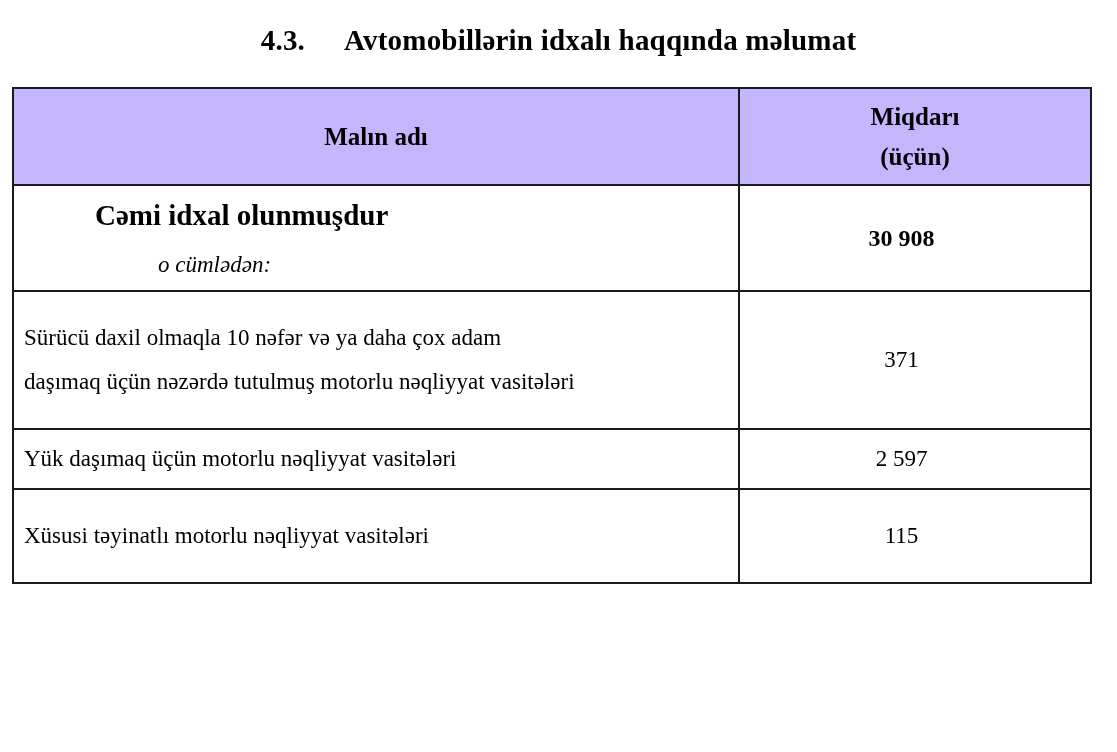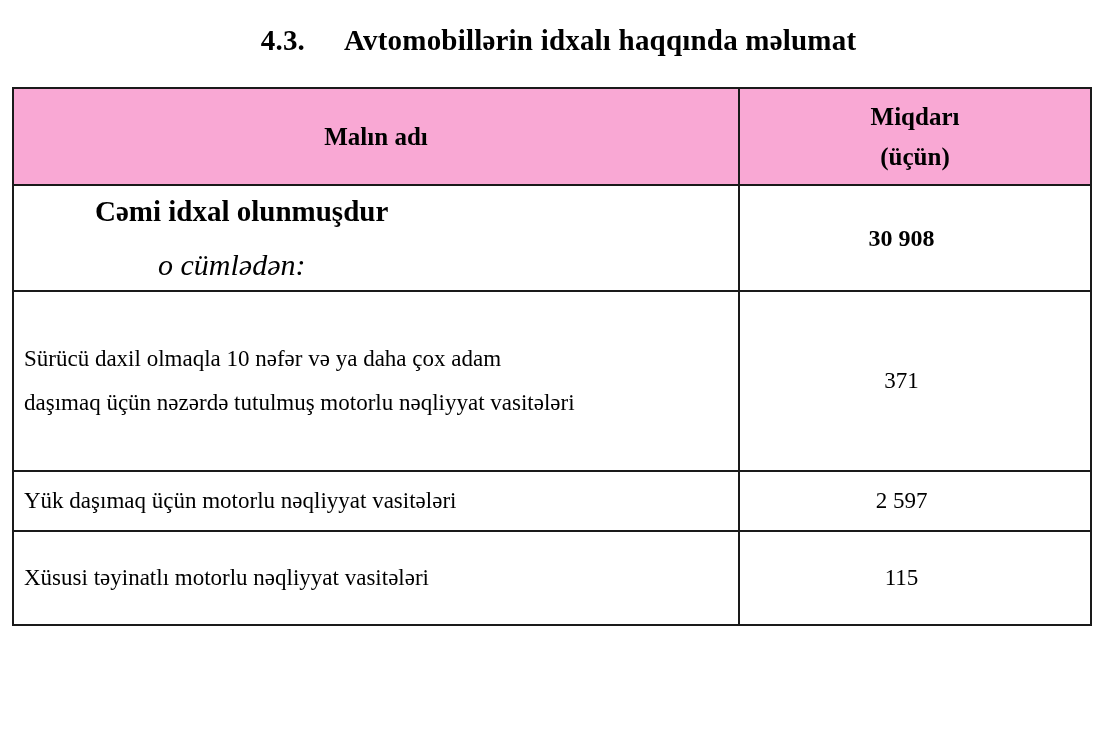--- a/index.html
+++ b/index.html
@@ -32,57 +32,57 @@
     margin-top: 30px;
   }
   table.import-table th,
   table.import-table td {
     border: 2px solid #1a1a1a;
     vertical-align: middle;
     overflow: hidden;
   }
   tr.header-row {
     height: 97px;
-    background: #f9a8d4;
+    background: #c4b5fd;
   }
   th.header-cell {
     font-weight: bold;
     font-size: 25px;
     text-align: center;
     line-height: 1.6;
   }
   tr.total-row { height: 106px; }
   .total-label {
     font-weight: bold;
     font-size: 29px;
     padding-left: 80px;
   }
   .total-sublabel {
     font-style: italic;
-    font-size: 30px;
+    font-size: 23px;
     padding-left: 143px;
     margin-top: 20px;
   }
   td.label-cell {
     font-size: 23px;
     padding-left: 10px;
     padding-right: 8px;
     white-space: pre-line;
     line-height: 1.9;
   }
   td.value-cell {
     text-align: center;
     padding-right: 28px;
     font-size: 23px;
   }
   td.value-cell.bold {
     font-weight: bold;
     font-size: 24px;
   }
-  tr.row-buses { height: 180px; }
+  tr.row-buses { height: 138px; }
   tr.row-cars  { height: 138px; }
   tr.row-trucks { height: 60px; }
   tr.row-special { height: 94px; }
 </style>
 </head>
 <body>
 
 <div class="page-title">
   <span class="title-number">4.3.</span><span>Avtomobillərin idxalı haqqında məlumat</span>
 </div>

